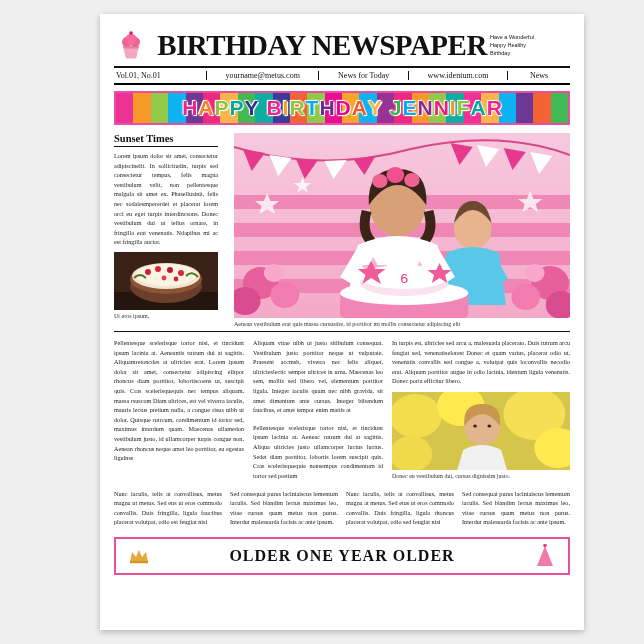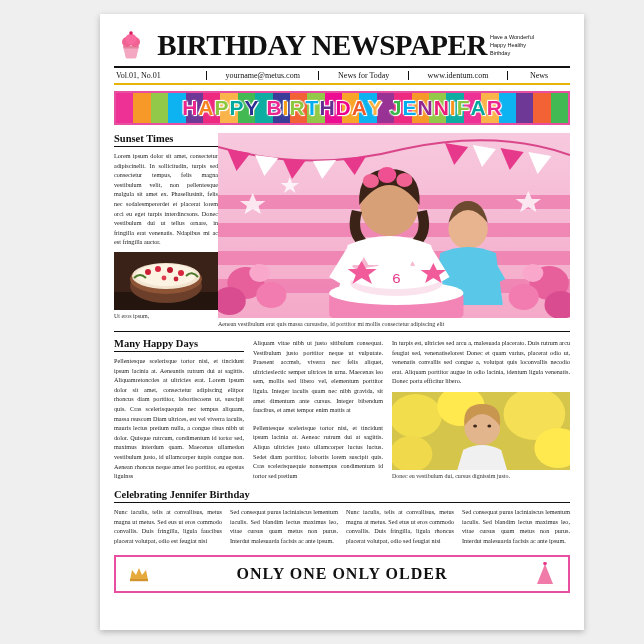--- a/index.html
+++ b/index.html
@@ -45,21 +45,21 @@
     font-family:"Liberation Sans", sans-serif;
     font-size:5.5px;
     line-height:1.5;
     color:#111;
     text-align:left;
   }
 
   
   .infobar{
     display:flex;
-    border-bottom:2px solid #eab308;
+    border-bottom:2px solid #000000;
     font-family:"Liberation Serif", serif;
     font-size:8px;
     color:#111;
     padding:3px 0 3px 0;
     align-items:center;
   }
   .infobar div{
     text-align:center;
     padding:0 4px;
     white-space:nowrap;
@@ -93,21 +93,21 @@
     font-size:21px;
     letter-spacing:0px;
   }
   .banner-text span{padding:0 .5px;}
 
   
   .toprow{
     margin-top:8px;
     display:flex;
   }
-  .col-left{flex:0 0 104px;padding-right:0;}
+  .col-left{flex:0 0 104px;padding-right:16px;}
   .col-photo{flex:1 1 auto;}
   .sec-head{
     font-family:"Liberation Serif", serif;
     font-weight:bold;
     font-size:10.5px;
     border-bottom:1px solid #111;
     padding-bottom:2px;
     margin-bottom:4px;
     color:#111;
   }
@@ -373,21 +373,20 @@
           </svg>
         </div>
         <div class="caption">Aenean vestibulum erat quis massa cursusdre, id porttitor mi mollis consectetur adipiscing elit</div>
       </div>
     </div>
 
     <div class="hr-thin"></div>
 
     <div class="midrow">
       <div class="mid-c1">
-        <div class="sec-head">Many Happy Days</div>
         <div class="body-text">Pellentesque scelerisque tortor nisi, et tincidunt ipsum lacinia at. Aeneantis rutrum dui at sagittis. Aliquamretoncdes at ultricies erat. Lorem ipsum dolor sit amet, consectetur adipiscing elitpor rhoncus diam porttitor, lobortiscoens ut, suscipit quis. Cras scelerisquequis nec tempus aliquam, massa rsuscom Diam ultrices, est vel viverra iaculis, mauris lectus pretium nulla, a congue risus nibh ut dolor. Quisque rutrcum, condimentum id tortor sed, maximus interdum quam. Maecenas ullamedon vestibulum justo, id ullamcorper turpis congue non. Aenean rhoncus neque amet leo porttitor, eu egestas ligulnss</div>
       </div>
       <div class="mid-c2">
         <div class="body-text">Aliquam vitae nibh ut justo sitibulum consequat. Vestibulum justo porttitor neque ut vulputate. Praesent accmsb, viverra nec felis aliquet, ultricieslectic semper ultrices in urna. Maecenas leo sem, mollis sed libero vel, elementum porttitor ligula. Integer iaculis quam nec nibh gravida, sit amet dimentum ante cursus. Integer bibendum faucibus, et amet tempor enim mattis at</div>
         <div class="body-text" style="margin-top:8px">Pellentesque scelerisque tortor nisi, et tincidunt ipsum lacinia at. Aeneac rutrum dui at sagittis. Aliqua ultricies justo ullamcorper luctus luctus. Sedet diam porttitor, lobortis lorem suscipit quis. Cras scelerisquequie nonsempus condimentum id tortor sed pretium</div>
       </div>
       <div class="mid-c3">
         <div class="body-text">In turpis est, ultricies sed arcu a, malesuada placerato. Duis rutrum arcu feugiat sed, venenatiselorest Donec et quam varius, placerat odio ut, venenatis convallis sed congue a, volutpat quis loconvallis necodio erat. Aliquam porttitor augue in odio lacinia, identum ligula venenatis. Donec porta efficitur libero.</div>
         <div class="balloon-photo">
           <svg width="100%" height="78" viewBox="0 0 150 78" preserveAspectRatio="none">
@@ -405,37 +404,36 @@
               <circle cx="70" cy="34" r="1.6" fill="#3a2418"></circle>
               <circle cx="82" cy="34" r="1.6" fill="#3a2418"></circle>
             </g>
           </svg>
         </div>
         <div class="caption">Donec eu vestibulum dui, cursus dignissim justo.</div>
       </div>
     </div>
 
     <div class="celebrate">
-      <div class="sec-head">Celebrating Jennifer Birthday</div>
       <div class="cols3">
         <div class="body-text">Nunc iaculis, telis at convallisus, metus magna ut metus. Sed eus ut eros commodo convallis. Duis fringilla, ligula faucibus placerat volutpat, odio est feugiat nisi</div>
         <div class="body-text">Sed consequat purus laciniaiscus lementum iaculis. Sed blandim lectus maximus leo, vitae cursus quam metus non purus. Interdut malesuarda facisis ac ante ipsum.</div>
         <div class="body-text">Nunc iaculis, telis at convallisus, metus magna at metus. Sed etus ut eros commodo convallis. Duis fringilla, ligula rhoncus placerat volutpat, odio sed feugiat nisi</div>
         <div class="body-text">Sed consequat purus laciniaiscus lementum iaculis. Sed blandim lectus maximus leo, vitae cursus quam metus non purus. Interdut malesuarda facisis ac ante ipsum.</div>
       </div>
     </div>
 
     <div class="footer">
       <div class="crown">
         <svg width="20" height="16" viewBox="0 0 20 16">
           <path d="M1 14 L3 4 L7 9 L10 2 L13 9 L17 4 L19 14 Z" fill="#e6a93c"></path>
           <rect x="1" y="13" width="18" height="2.2" fill="#d2922c"></rect>
         </svg>
       </div>
-      <div class="footer-text">ONLY ONE ONLY OLDER</div>
+      <div class="footer-text">OLDER ONE YEAR OLDER</div>
       <div class="hat">
         <svg width="20" height="24" viewBox="0 0 20 24">
           <polygon points="10,2 18,22 2,22" fill="#f07aa8"></polygon>
           <circle cx="10" cy="1.6" r="1.8" fill="#e7398b"></circle>
         </svg>
       </div>
     </div>
 
   </div>
 </div>

